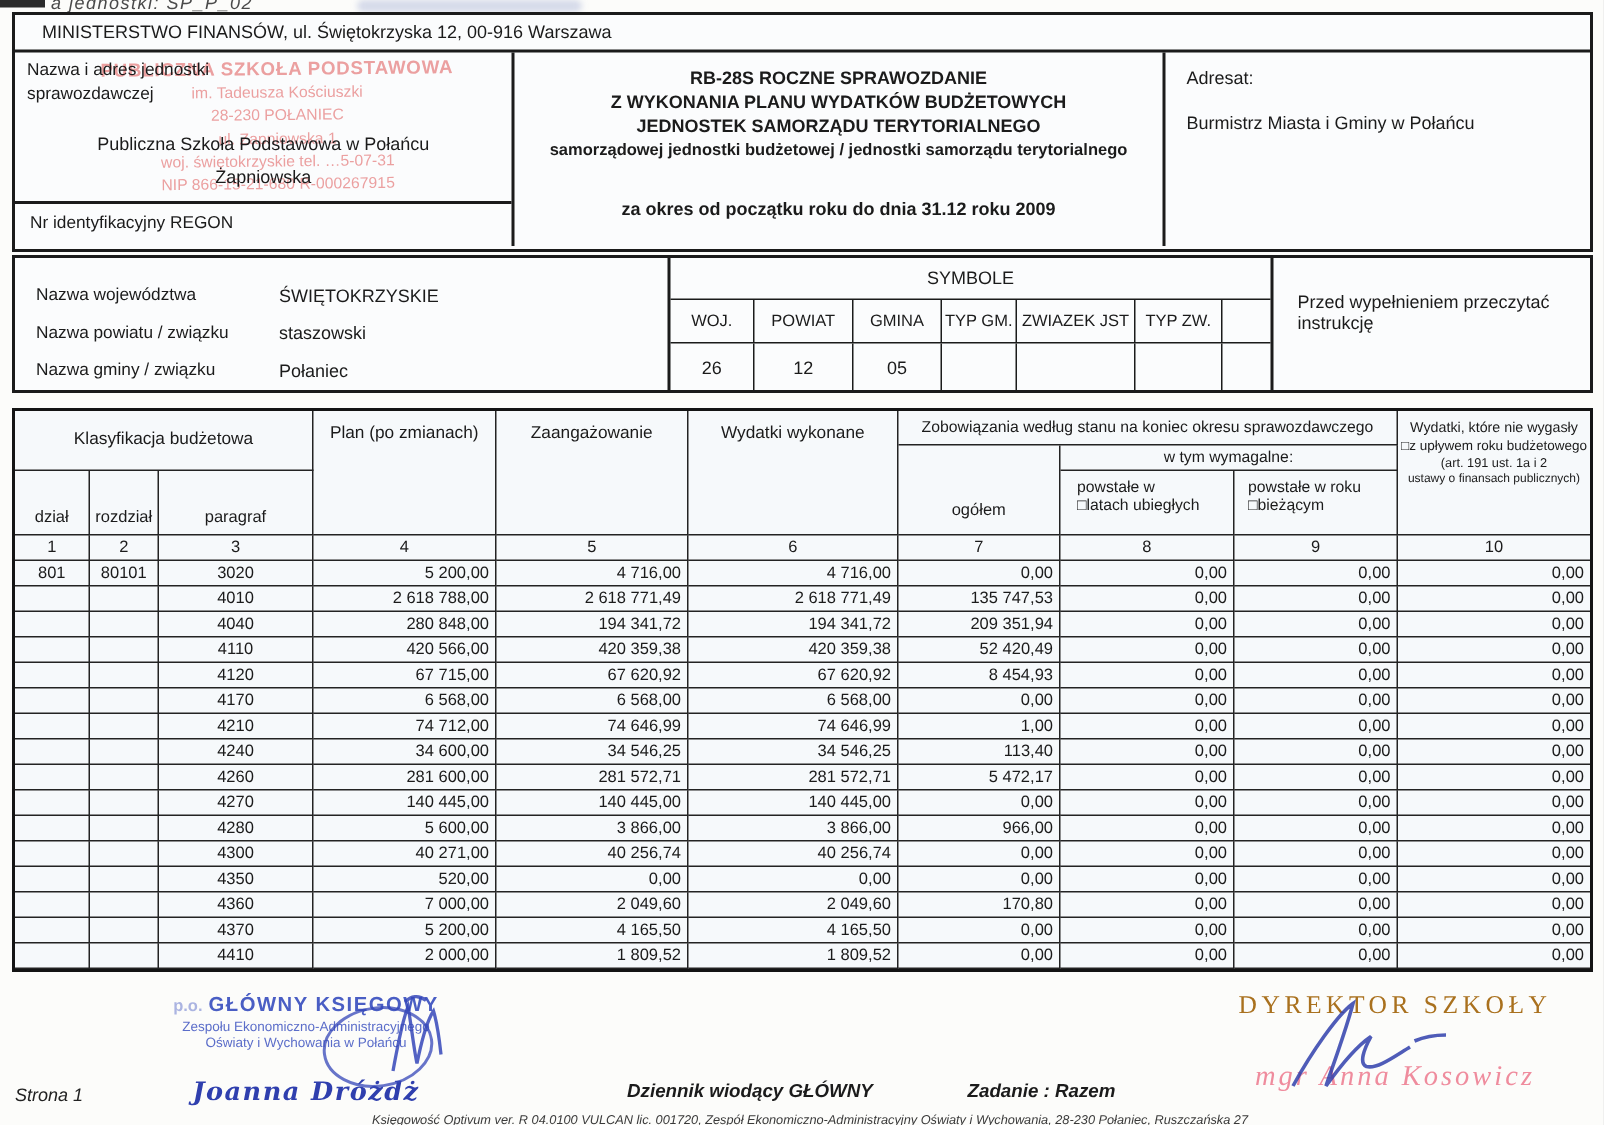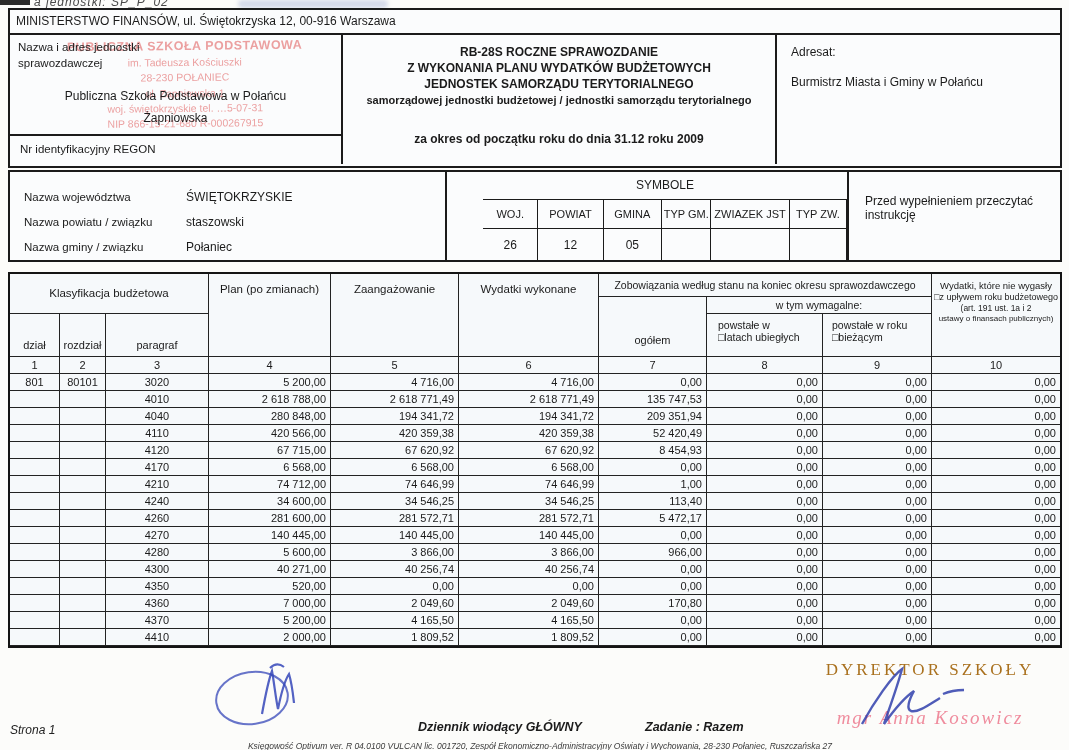--- a/index.html
+++ b/index.html
@@ -7,21 +7,21 @@
         font-family:"Liberation Sans",sans-serif;color:#1b1b1b;}
   *{box-sizing:border-box;}
 
   
   .corner-mark{position:absolute;left:0;top:0;width:30px;height:5px;background:#2b2b2b;}
   .topcut{position:absolute;left:34px;top:-5px;font-size:12px;font-style:italic;color:#4a4a4a;letter-spacing:1px;}
   .smear{position:absolute;left:238px;top:0;width:150px;height:8px;background:rgba(110,130,190,.28);filter:blur(2px);border-radius:4px;}
 
   
   .hdr{position:absolute;left:8px;top:8px;width:1054px;height:160px;border:2px solid #1b1b1b;background:#fbfcfd;}
-  .hdr-ministry{height:25px;border-bottom:2px solid #1b1b1b;line-height:23px;padding-left:6px;font-size:12px;}
+  .hdr-ministry{height:25px;border-bottom:2px solid #1b1b1b;line-height:23px;padding-left:18px;font-size:12px;}
   .hdr-cols{display:flex;height:129px;}
   .hdr-left{width:333px;border-right:2px solid #1b1b1b;display:flex;flex-direction:column;}
   .hdr-left-main{height:101px;border-bottom:2px solid #1b1b1b;position:relative;}
   .unit-label{position:absolute;left:8px;top:4px;font-size:11.5px;line-height:1.4;z-index:2;}
   .unit-name{position:absolute;left:0;top:54px;width:100%;text-align:center;font-size:12px;z-index:2;}
   .unit-street{position:absolute;left:0;top:76px;width:100%;text-align:center;font-size:12px;z-index:2;}
   .unit-dash{position:absolute;left:0;top:92px;width:100%;text-align:center;font-size:12px;z-index:2;}
   .stamp-red-unit{position:absolute;left:20px;top:2px;width:310px;text-align:center;color:#e26868;opacity:.62;
                   transform:rotate(-.6deg);z-index:1;line-height:1.45;}
   .sru1{font-size:12.5px;font-weight:bold;letter-spacing:.5px;}
@@ -32,21 +32,21 @@
   .t4{font-size:11px;font-weight:bold;line-height:1.4;}
   .t-period{font-size:12px;font-weight:bold;margin-top:24px;}
   .hdr-right{flex:1;padding:10px 0 0 14px;font-size:12px;}
   .adresat-value{margin-top:16px;}
 
   
   .region{position:absolute;left:8px;top:170px;width:1054px;height:92px;border:2px solid #1b1b1b;display:flex;background:#fbfcfd;}
   .region-left{width:435px;padding:12px 0 0 14px;font-size:12px;}
   .region-row{height:25px;display:flex;align-items:center;}
   .region-row .lbl{width:162px;font-size:11.5px;}
-  .region-sym{width:404px;border-left:2px solid #1b1b1b;border-right:2px solid #1b1b1b;display:flex;flex-direction:column;padding-left:36px;}
+  .region-sym{width:404px;border-left:2px solid #1b1b1b;border-right:2px solid #1b1b1b;display:flex;flex-direction:column;}
   .sym-title{height:28px;border-bottom:1.5px solid #1b1b1b;text-align:center;line-height:27px;font-size:12px;}
   .sym-row{display:flex;}
   .sym-cols{height:29px;border-bottom:1.5px solid #1b1b1b;}
   .sym-vals{flex:1;}
   .sym-row>div{border-right:1.5px solid #1b1b1b;display:flex;align-items:center;justify-content:center;font-size:11px;}
   .sym-row>div:last-child{border-right:none;}
   .sw1{width:56px}.sw2{width:66px}.sw3{width:59px}.sw4{width:50px}.sw5{width:79px}.sw6{width:58px}.sw7{flex:1}
   .sym-vals>div{font-size:12px;}
   .region-instr{flex:1;padding:22px 16px 0 16px;text-align:left;font-size:12px;}
 
@@ -371,20 +371,28 @@
       <div class="bc">4410</div>
       <div class="bc num">2 000,00</div>
       <div class="bc num">1 809,52</div>
       <div class="bc num">1 809,52</div>
       <div class="bc num">0,00</div>
       <div class="bc num">0,00</div>
       <div class="bc num">0,00</div>
       <div class="bc num last">0,00</div>
     </div>
 
+  <div class="stamp-blue">
+    <div>
+      <span class="sb-pre">p.o.</span><span class="sb-l1">GŁÓWNY KSIĘGOWY</span>
+    </div>
+    <div class="sb-sm">Zespołu Ekonomiczno-Administracyjnego</div>
+    <div class="sb-sm">Oświaty i Wychowania w Połańcu</div>
+    <div class="sb-sig">Joanna Dróżdż</div>
+  </div>
   <svg class="sig-svg-1" width="120" height="66" viewBox="0 0 120 66">
     <ellipse cx="42" cy="36" rx="36" ry="26" fill="none" stroke="#3547b8" stroke-width="2" opacity="0.75" transform="rotate(-8 42 36)"></ellipse>
     <path d="M52 52 C56 30,60 14,62 9 C64 20,66 38,68 47 C71 32,75 18,79 12 C82 22,83 32,84 41 M60 6 C64 2,69 1,74 5" stroke="#3547b8" stroke-width="2.2" fill="none" opacity="0.85"></path>
   </svg>
 
   <div class="strona">Strona 1</div>
   <div class="journal">Dziennik wiodący GŁÓWNY</div>
   <div class="task">Zadanie : Razem</div>
   <div class="fineprint">Księgowość Optivum ver. R 04.0100 VULCAN lic. 001720, Zespół Ekonomiczno-Administracyjny Oświaty i Wychowania, 28-230 Połaniec, Ruszczańska 27</div>
 

